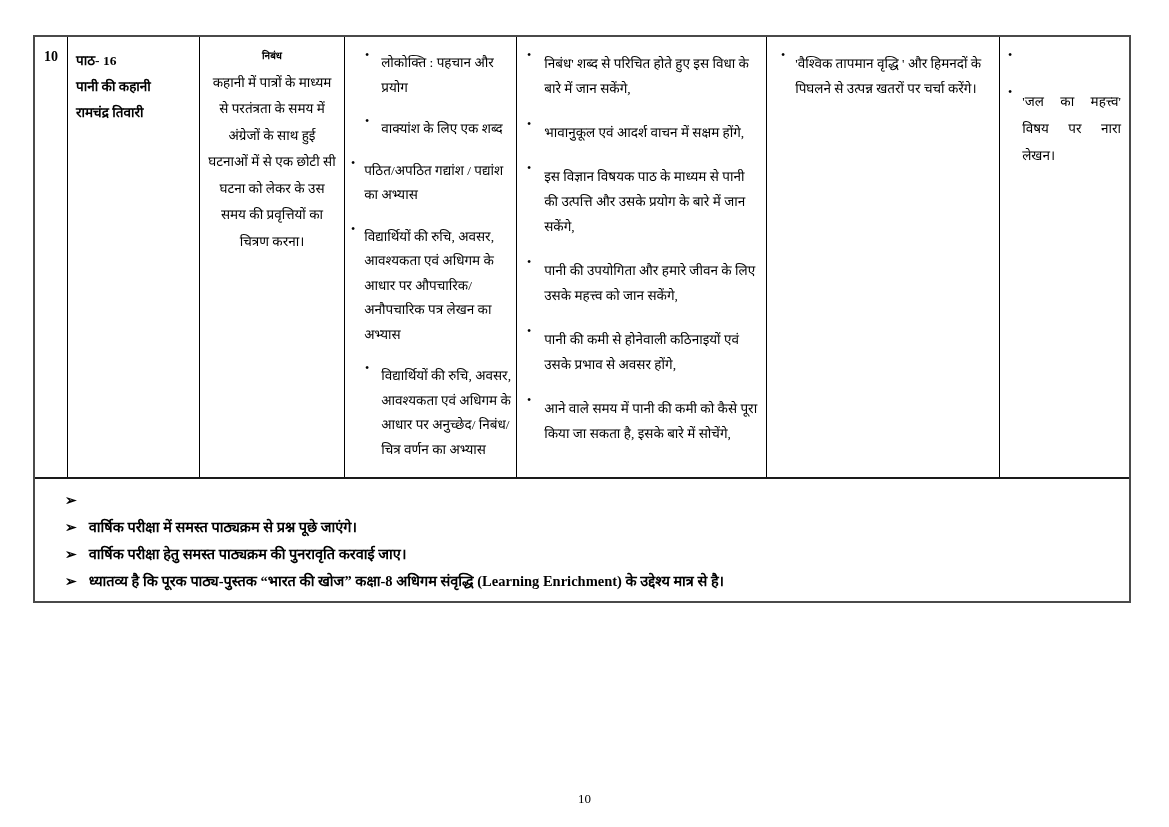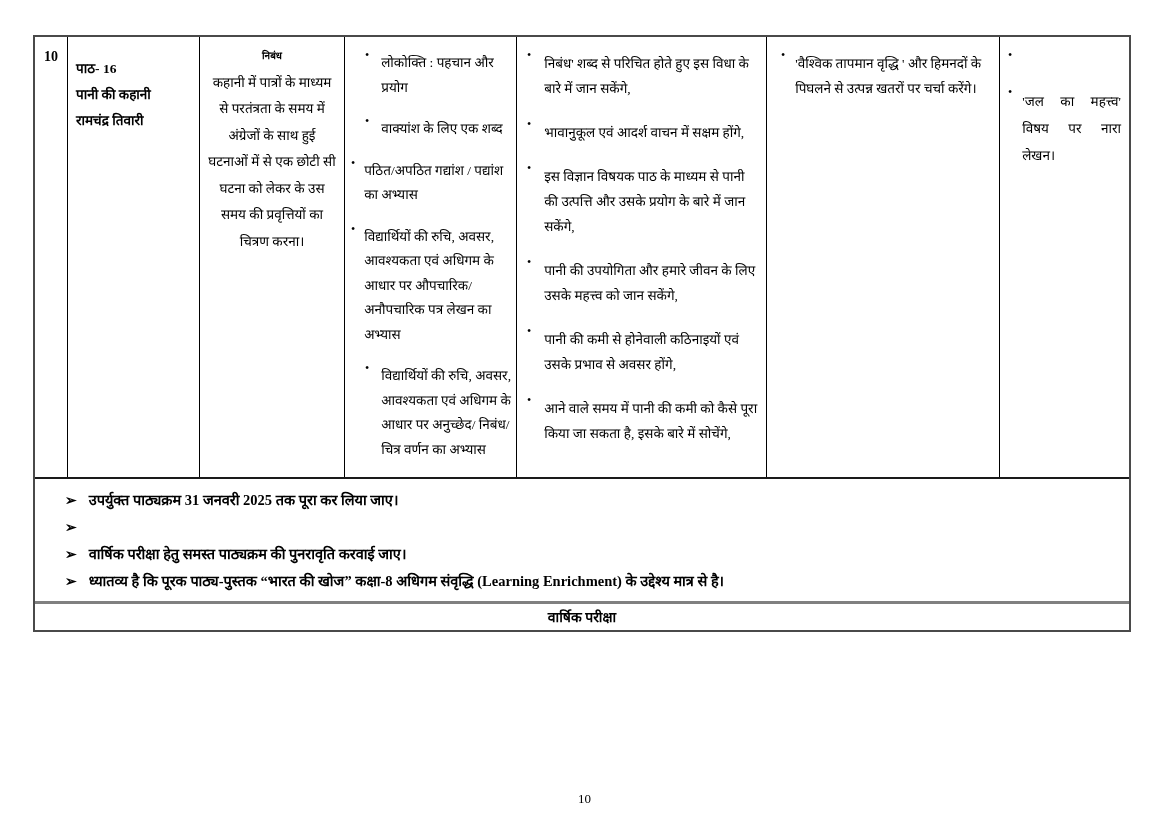--- a/index.html
+++ b/index.html
@@ -24,21 +24,21 @@
     min-height: 384px;
   }
   .cell {
     border-right: 1px solid #000;
     padding: 6px 5px;
     font-size: 13.5px;
     line-height: 25px;
   }
   .cell:last-child { border-right: none; }
   .cell-sno { text-align: center; font-weight: bold; font-size: 14px; padding-top: 7px; }
-  .cell-lesson { font-weight: bold; padding-left: 8px; line-height: 26px; padding-top: 19px; }
+  .cell-lesson { font-weight: bold; padding-left: 8px; line-height: 26px; padding-top: 11px; }
   .cell-genre { text-align: center; line-height: 26.5px; padding: 6px 8px; }
   .genre-heading { font-weight: bold; font-size: 10px; }
   .bullet-list { display: flex; flex-direction: column; }
   .bullet-item { display: flex; align-items: flex-start; margin-bottom: 9px; }
   .bullet-marker { flex: 0 0 auto; font-size: 12px; line-height: 25px; padding-right: 9px; }
   .bullet-text { flex: 1 1 auto; margin-top: 8px; }
   
   .cell-activities { padding-left: 6px; padding-right: 4px; line-height: 24.5px; }
   .indent-deep { padding-left: 14px; }
   .indent-deep .bullet-marker { padding-right: 12px; }
@@ -166,34 +166,31 @@
         <span class="bullet-marker">•</span>
         <span class="bullet-text">'जल का महत्त्व' विषय पर नारा लेखन।</span>
       </div>
     </div>
 
   </div>
 
   <div class="notes-row">
     <div class="note-item">
       <span class="note-marker">➢</span>
-      <span>उपर्युक्त पाठ्यक्रम 31 जनवरी 2025  तक पूरा कर लिया जाए।</span>
     </div>
     <div class="note-item">
       <span class="note-marker">➢</span>
+      <span>वार्षिक परीक्षा में समस्त पाठ्यक्रम से प्रश्न पूछे जाएंगे।</span>
     </div>
     <div class="note-item">
       <span class="note-marker">➢</span>
       <span>वार्षिक परीक्षा हेतु समस्त पाठ्यक्रम की पुनरावृति करवाई जाए।</span>
     </div>
     <div class="note-item">
       <span class="note-marker">➢</span>
       <span>ध्यातव्य है कि पूरक पाठ्य-पुस्तक “भारत की खोज” कक्षा-8  अधिगम संवृद्धि (Learning Enrichment) के उद्देश्य मात्र से  है।</span>
     </div>
   </div>
 
-  <div class="exam-row">
-    <span>वार्षिक परीक्षा</span>
-  </div>
 
 </div>
 
 <div class="page-number">10</div>
 
 </body></html>

